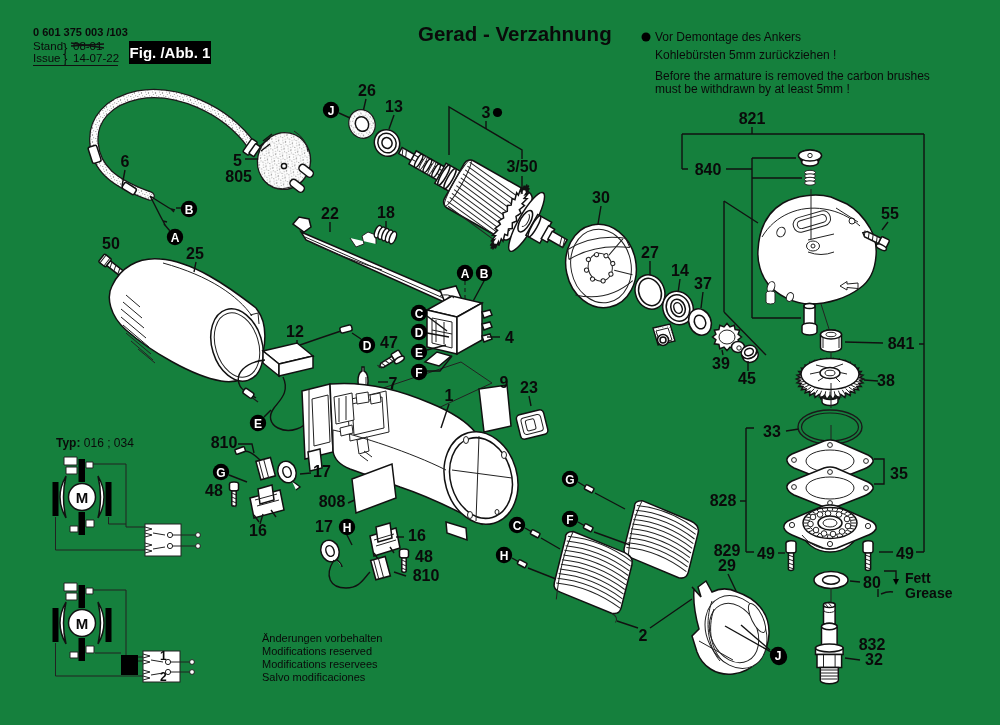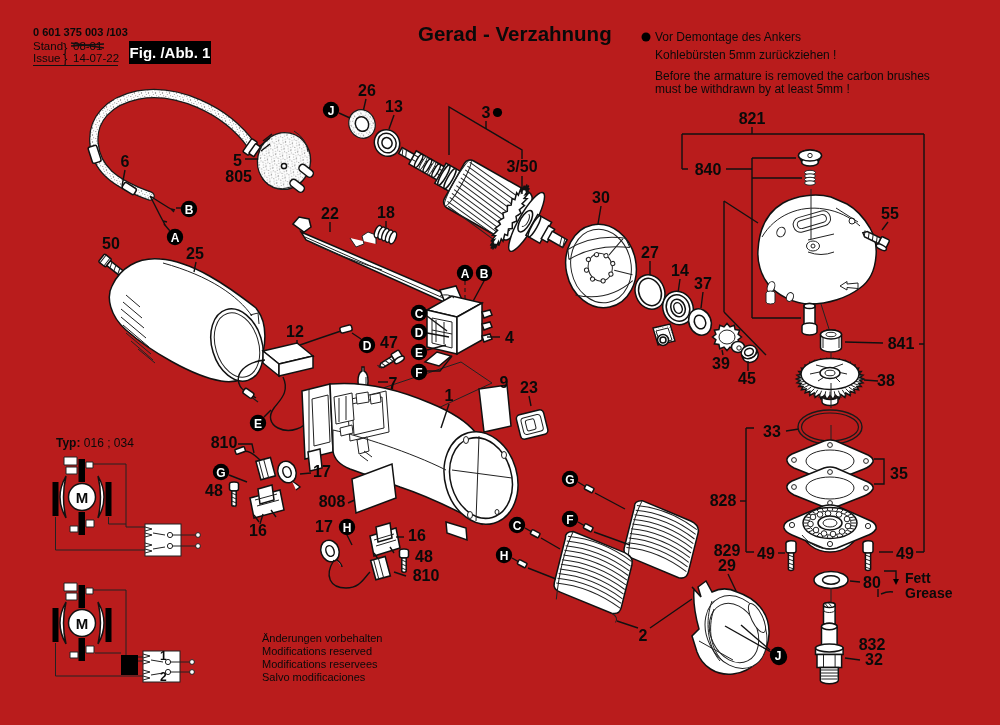--- a/index.html
+++ b/index.html
@@ -1,16 +1,16 @@
 <!DOCTYPE html>
 <html><head>
 <meta charset="utf-8">
 <style>
 html,body{margin:0;padding:0;background:#fff;}
-#page{width:1000px;height:725px;position:relative;background:#b91c1c;overflow:hidden;}
+#page{width:1000px;height:725px;position:relative;background:#15803d;overflow:hidden;}
 svg{position:absolute;top:0;left:0;}
 text{font-family:"Liberation Sans",sans-serif;fill:#0a0a0a;}
 .lb{font-size:16px;font-weight:bold;}
 .cl{font-size:12px;font-weight:bold;fill:#fff;}
 .ln{stroke:#111;stroke-width:1.4;fill:none;}
 .lt{stroke:#222;stroke-width:1.0;fill:none;}
 .pw{stroke:#111;stroke-width:1.5;fill:#fff;}
 .pt{stroke:#222;stroke-width:1.0;fill:#fff;}
 </style>
 </head>

